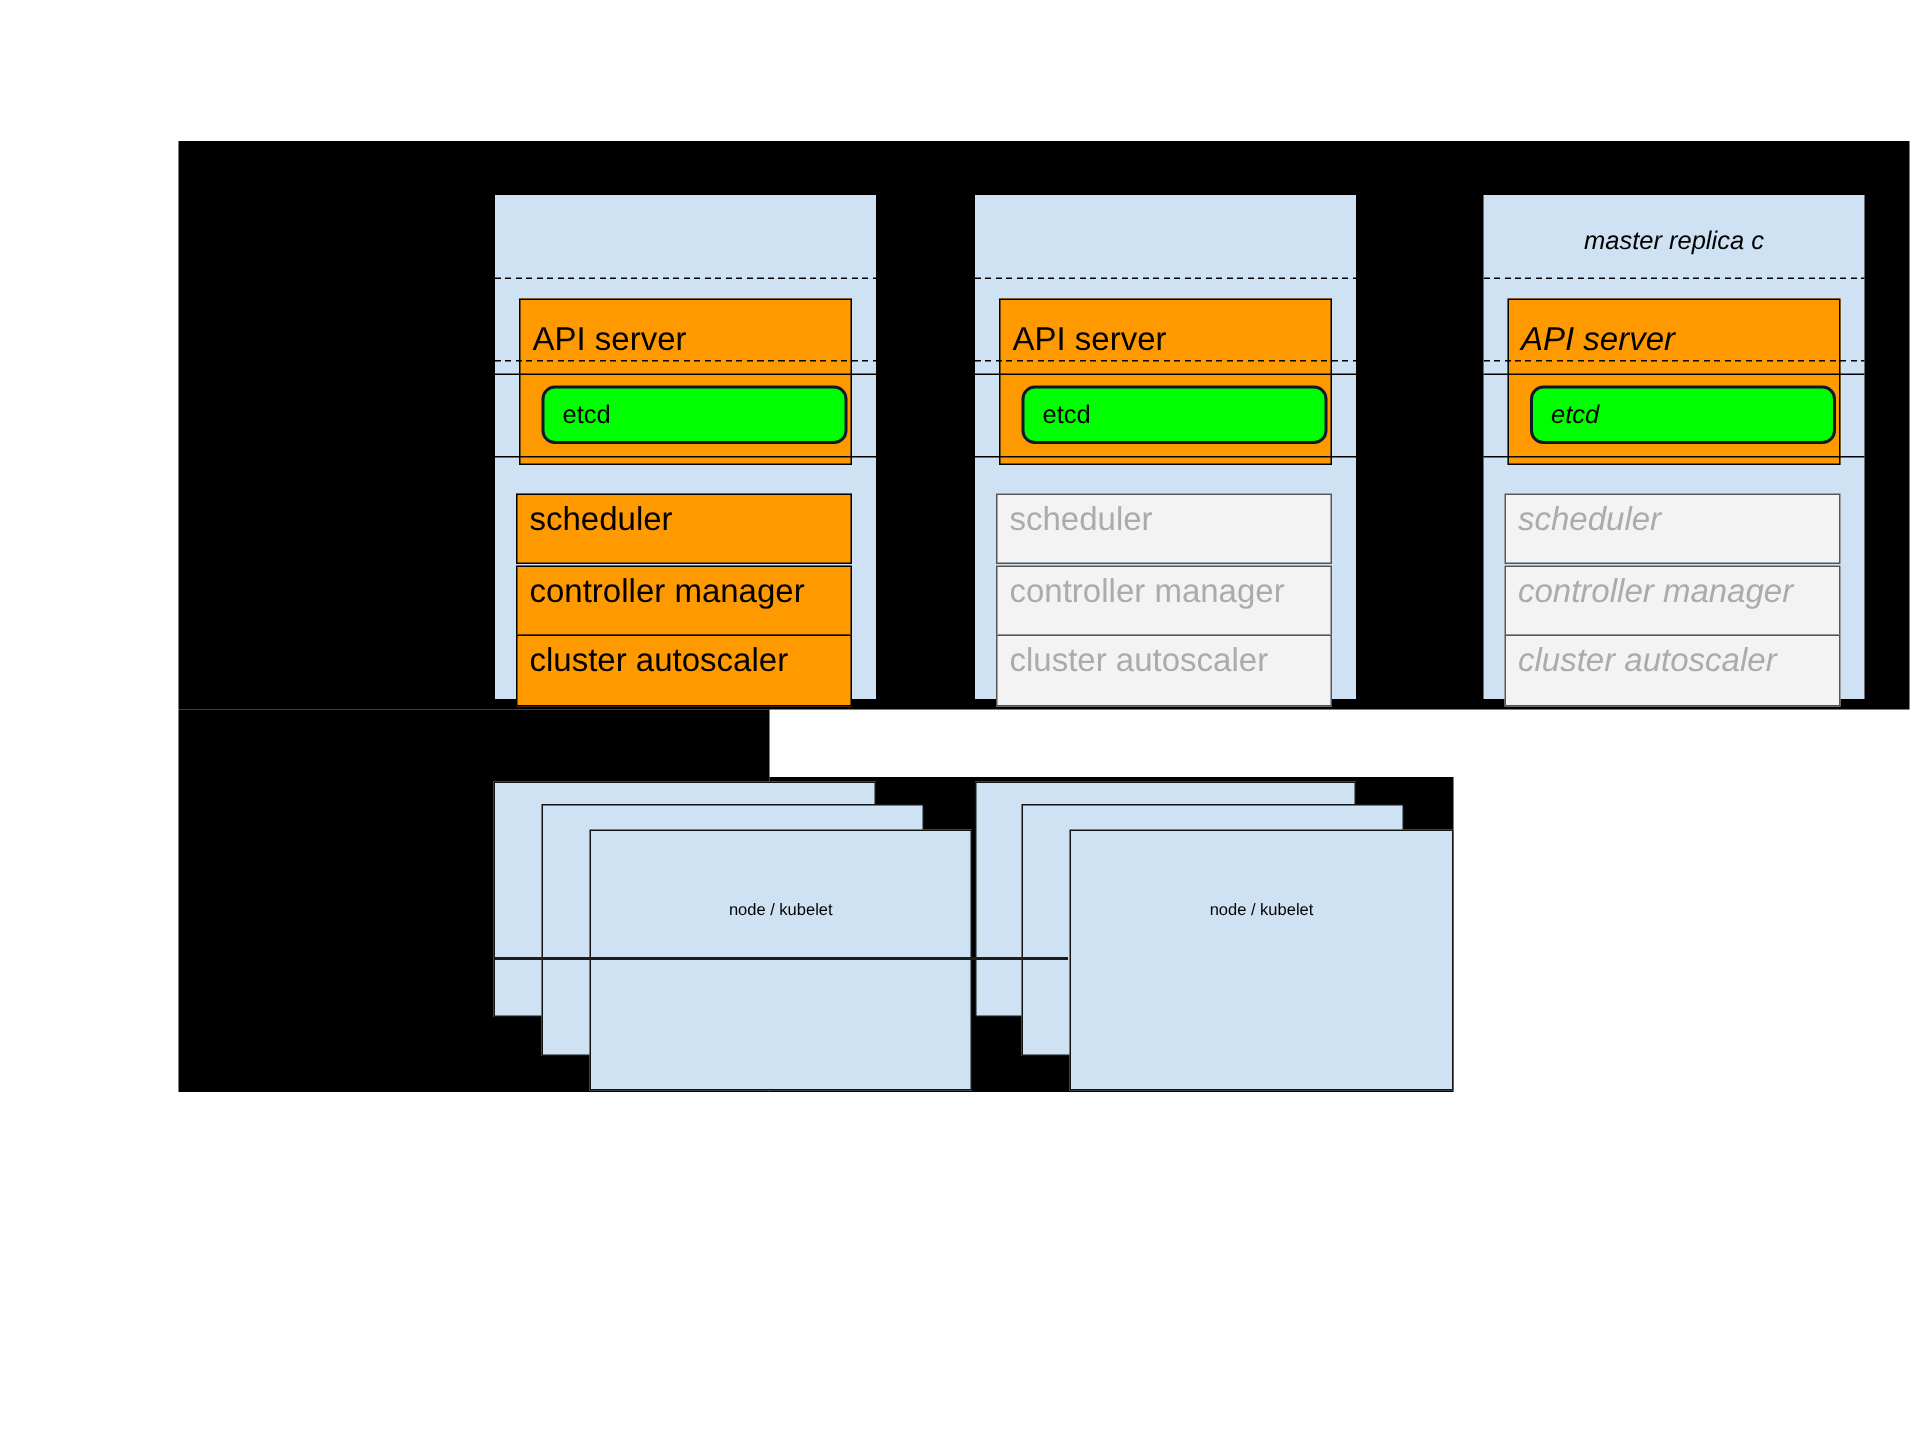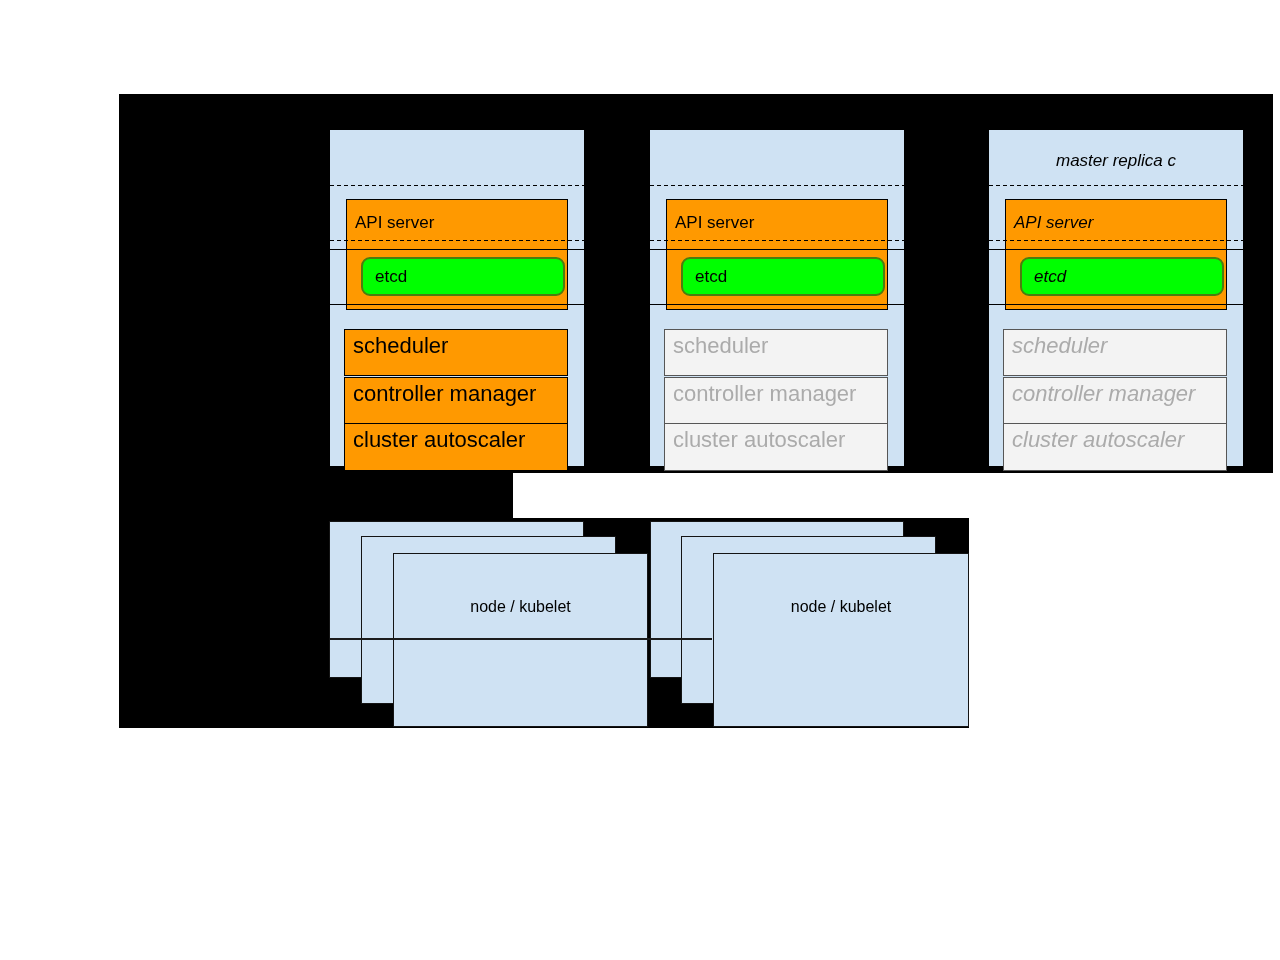--- a/index.html
+++ b/index.html
@@ -18,34 +18,34 @@
   #master-a{left:330px;}
   #master-b{left:650px;}
   #master-c{left:989px;font-style:italic;}
   .m-title{left:0;right:0;top:0;height:55px;display:flex;align-items:center;justify-content:center;
            font-size:17px;padding-top:6px;box-sizing:border-box;}
   .dash{left:0;right:0;height:1px;
         background:repeating-linear-gradient(to right,#000 0 4px,transparent 4px 7px);}
   .sol{left:0;right:0;height:1px;background:#000;}
   .d1{top:55px;} .d2{top:110px;z-index:4;} .s1{top:119px;z-index:4;} .s2{top:174px;z-index:4;}
   .api-box{left:16px;top:69px;width:220px;height:109px;background:var(--active_fill);
-           border:1px solid #000;z-index:3;font-size:17px;}
+           border:1px solid #000;z-index:3;font-size:22px;}
   .api-label{padding:13px 0 0 8px;}
   .etcd-box{left:31px;top:127px;width:188px;height:35px;background:var(--etcd_fill);
-            border:2px solid #4d7c0f;border-radius:9px;z-index:5;
+            border:2px solid #0f172a;border-radius:9px;z-index:5;
             display:flex;align-items:center;font-size:17px;padding-left:12px;}
   .comp{left:14px;width:214px;height:23px;border:1px solid #000;background:var(--active_fill);
         display:flex;align-items:flex-start;font-size:22px;padding:3px 0 19px 8px;z-index:3;}
   .comp.inactive{background:var(--inactive_fill);border:1px solid var(--inactive_border);
                  color:var(--inactive_text);}
   .c1{top:199px;} .c2{top:247px;} .c3{top:293px;height:24px;}
   
   .node-box{background:var(--box_blue);border:1px solid #141414;}
   .n-label{left:0;right:0;top:20px;height:66px;display:flex;align-items:center;justify-content:center;
-           font-size:16px;}
+           font-size:11px;}
   #g1-back{left:329px;top:521px;width:253px;height:155px;z-index:1;}
   #g1-mid {left:361px;top:536px;width:253px;height:166px;z-index:2;}
   #g1-front{left:393px;top:553px;width:253px;height:172px;z-index:3;}
   #g2-back{left:650px;top:521px;width:252px;height:155px;z-index:1;}
   #g2-mid {left:681px;top:536px;width:253px;height:166px;z-index:2;}
   #node-line{left:330px;top:638px;width:382px;height:2px;background:#1c1c1c;z-index:4;}
   #g2-front{left:713px;top:553px;width:254px;height:172px;z-index:5;}
 </style>
 </head>
 <body>

